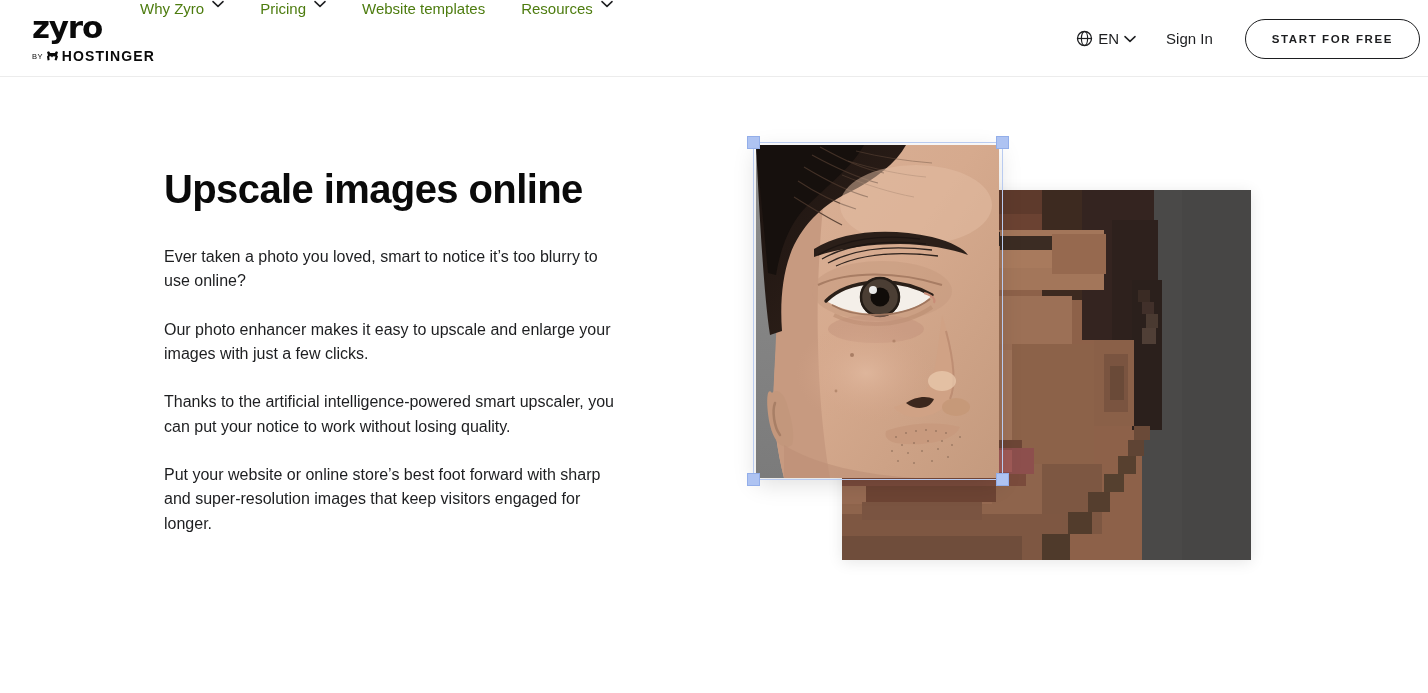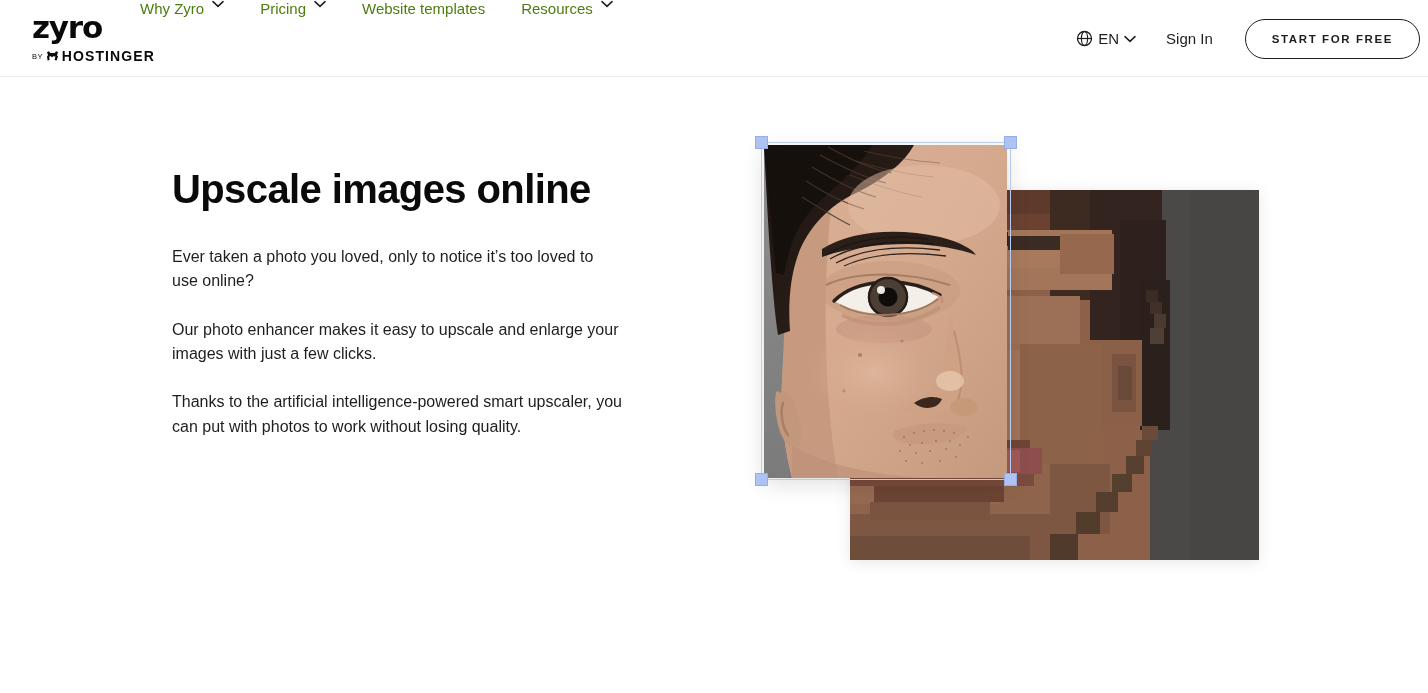--- a/index.html
+++ b/index.html
@@ -64,21 +64,21 @@
     border: 1.4px solid #1d1e20; border-radius: 40px;
     background: transparent; color: #1d1e20;
     font-size: 11.5px; font-weight: 700; letter-spacing: 1.6px;
     padding: 13px 26px; cursor: pointer; white-space: nowrap;
     font-family: "Liberation Sans", sans-serif;
     margin-left: 14px;
     text-align: center;
   }
 
   
-  .hero { position: absolute; top: 77px; left: 16px; width: 1376px; height: 616px; }
+  .hero { position: absolute; top: 77px; left: 8px; width: 1376px; height: 616px; }
 
   .copy { position: absolute; left: 156px; top: 90px; width: 450px; }
   .hero-title {
     font-size: 40px; font-weight: 700; color: #0a0a0a;
     letter-spacing: -0.6px; line-height: 1.1; margin-bottom: 34px;
   }
   .hero-p {
     font-size: 16px; color: #1d1e20; line-height: 1.52; margin-bottom: 24px;
   }
   .hero-p:last-child { margin-bottom: 0; }
@@ -180,23 +180,24 @@
     </div>
     <div class="signin">Sign In</div>
     <button class="cta">START FOR FREE</button>
   </div>
 </div>
 
 <div class="hero">
 
   <div class="copy">
     <h1 class="hero-title">Upscale images online</h1>
-    <p class="hero-p">Ever taken a photo you loved, only to notice it’s too loved to use online?</p>
+    <p class="hero-p">Ever taken a photo you loved, smart to notice it’s too blurry to use online?</p>
     <p class="hero-p">Our photo enhancer makes it easy to upscale and enlarge your images with just a few clicks.</p>
-    <p class="hero-p">Thanks to the artificial intelligence-powered smart upscaler, you can put with photos to work without losing quality.</p>
+    <p class="hero-p">Thanks to the artificial intelligence-powered smart upscaler, you can put your notice to work without losing quality.</p>
+    <p class="hero-p">Put your website or online store’s best foot forward with sharp and super-resolution images that keep visitors engaged for longer.</p>
   </div>
 
   <div class="media">
 
     <div class="img-pixelated">
       <svg width="409" height="370" viewBox="0 0 409 370">
         <defs>
           <clipPath id="pxclip">
               <rect x="0" y="0" width="409" height="370"></rect>
             </clipPath>

